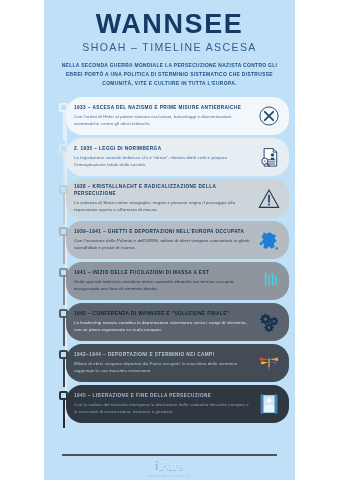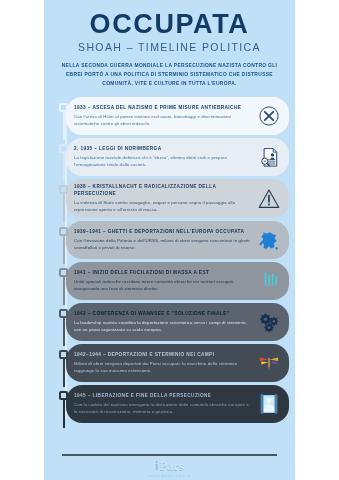--- a/index.html
+++ b/index.html
@@ -84,22 +84,22 @@
     font-size:4.4px;letter-spacing:.6px;color:#a9cce8;margin-top:1px;
     font-weight:700;
   }
 </style>
 </head>
 <body>
 
 <div id="poster">
 
   <div class="hdr">
-    <h1 class="hdr-title">OCCUPATA</h1>
-    <div class="hdr-sub">SHOAH – TIMELINE POLITICA</div>
+    <h1 class="hdr-title">WANNSEE</h1>
+    <div class="hdr-sub">SHOAH – TIMELINE ASCESA</div>
     <div class="hdr-intro">NELLA SECONDA GUERRA MONDIALE LA PERSECUZIONE NAZISTA CONTRO GLI EBREI PORTÒ A UNA POLITICA DI STERMINIO SISTEMATICO CHE DISTRUSSE COMUNITÀ, VITE E CULTURE IN TUTTA L'EUROPA.</div>
   </div>
 
   <div class="tl" id="timeline">
     <div class="rail"></div>
   <div class="row">
         <div class="segline" style="background: rgb(228, 241, 251);"></div>
         <div class="node" style="border-color: rgb(232, 243, 252);"></div>
         <div class="card" style="background: rgb(242, 247, 251);">
           <div class="card-txt">

